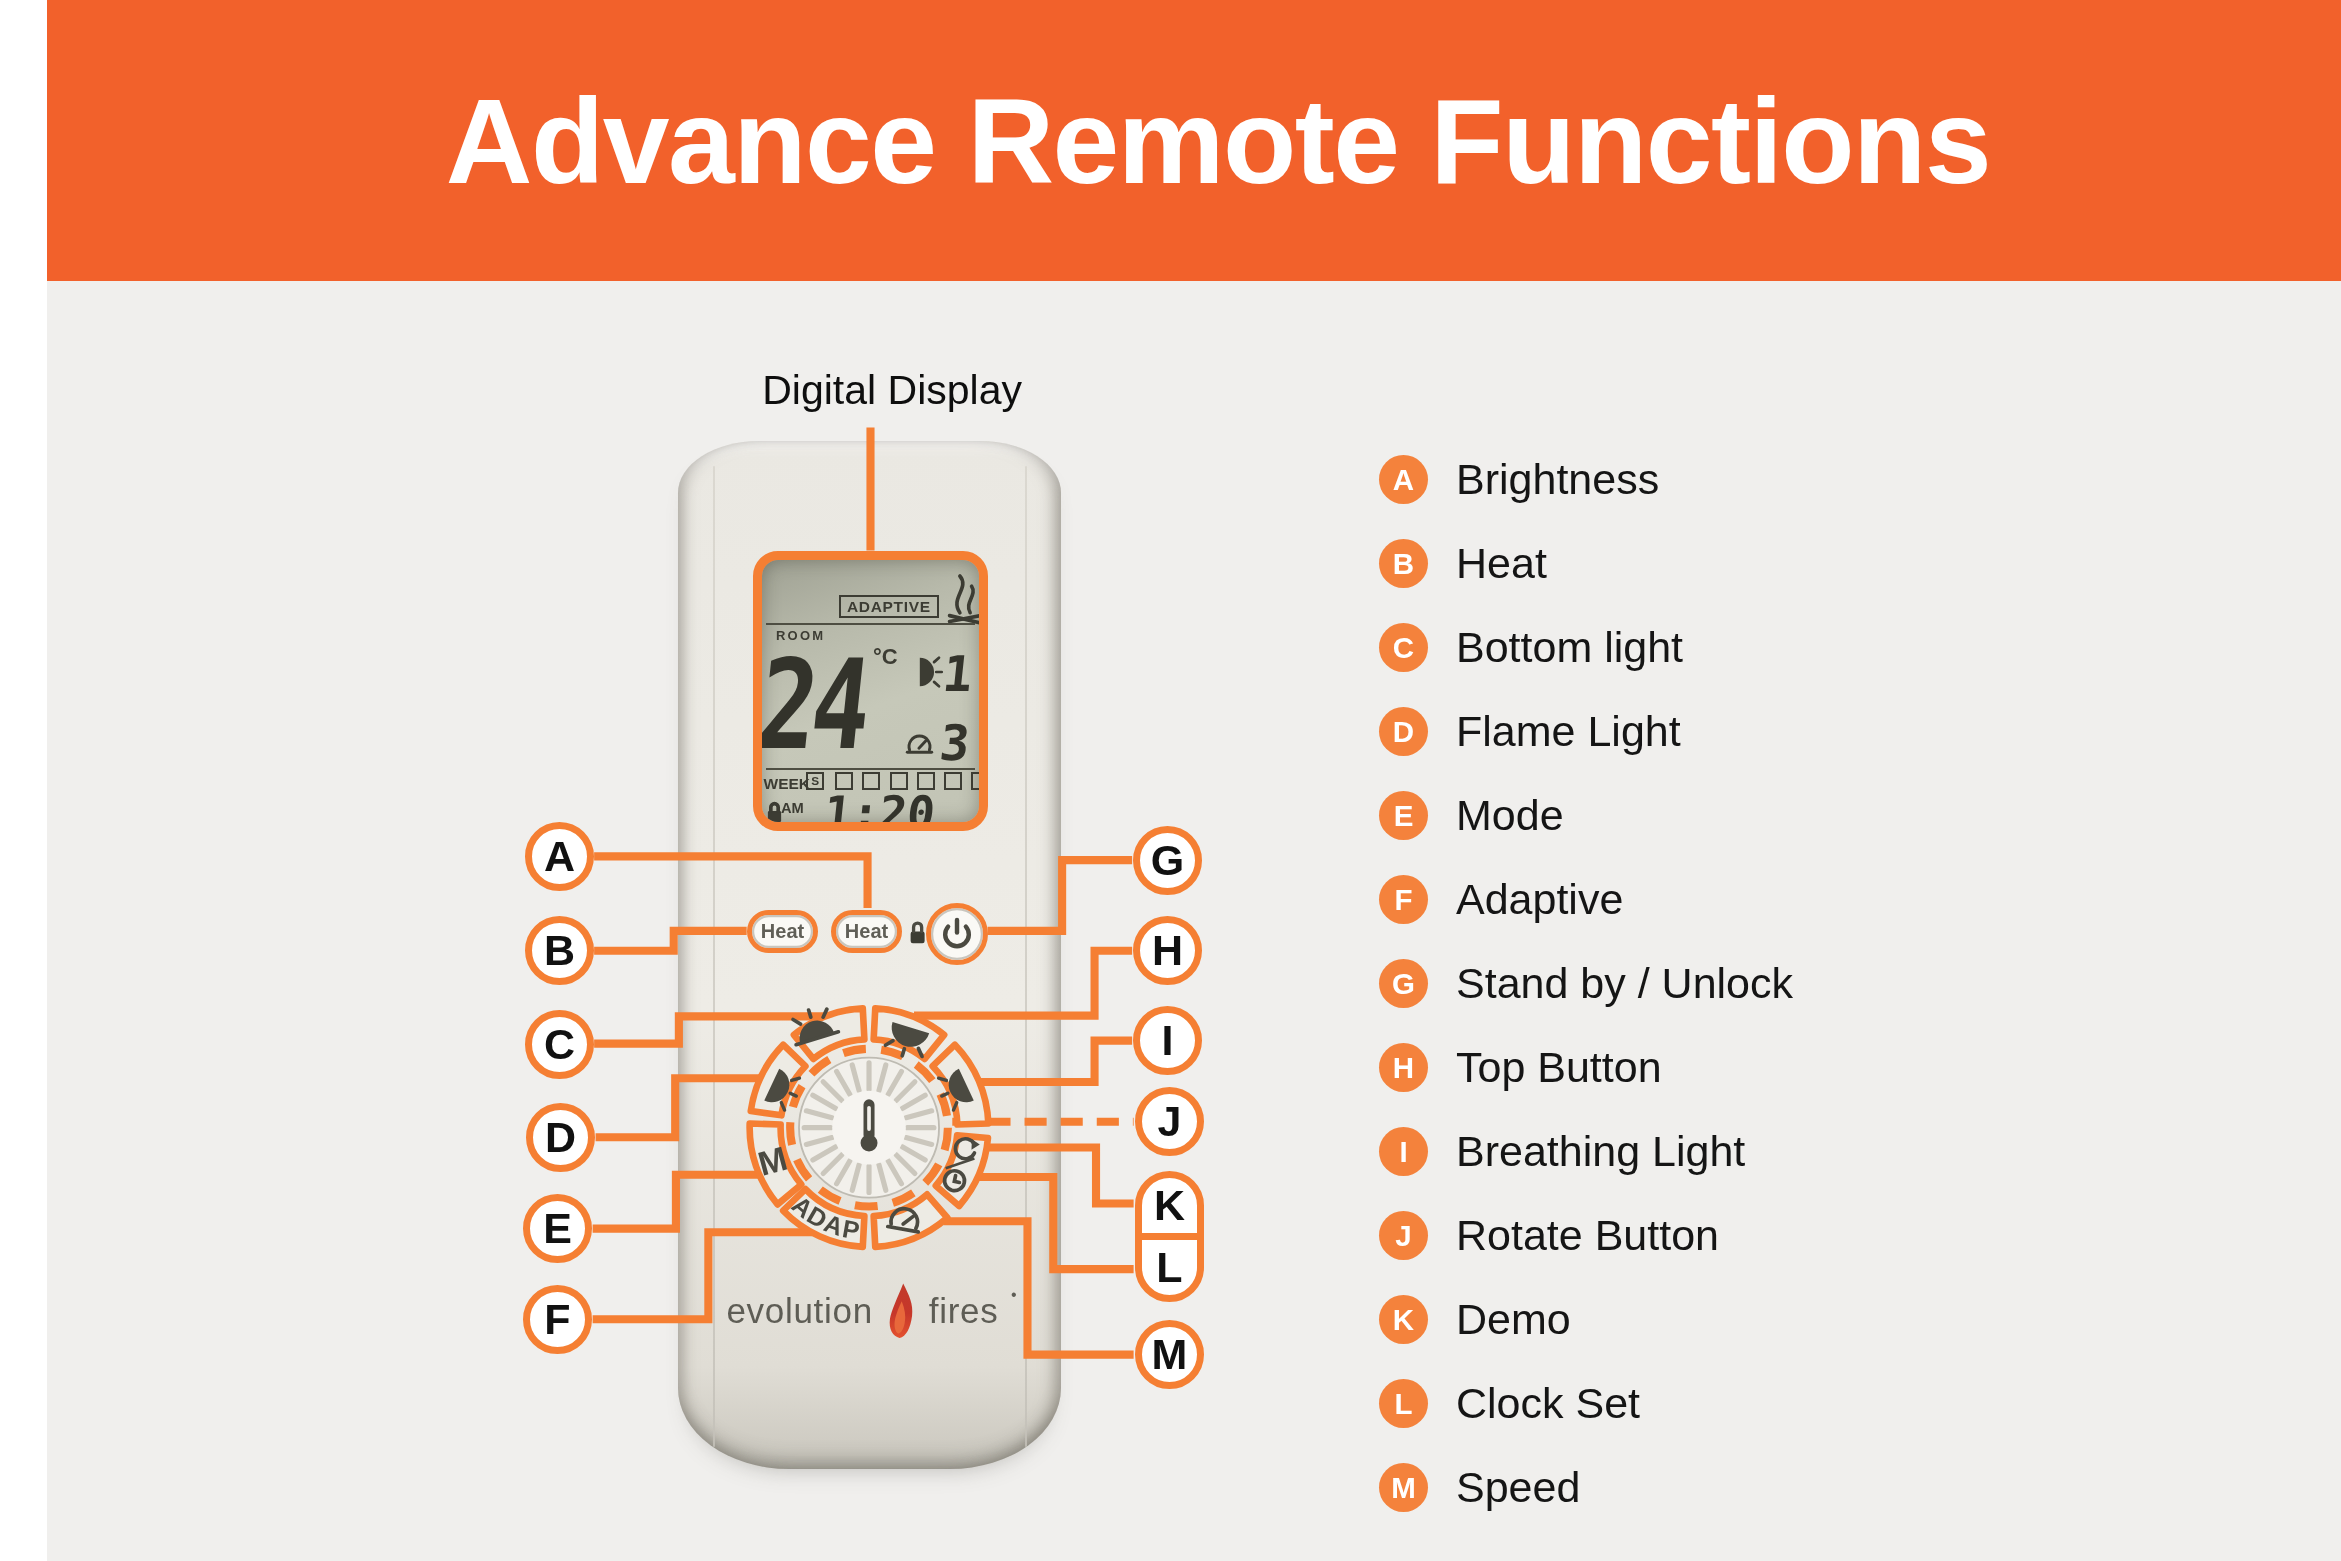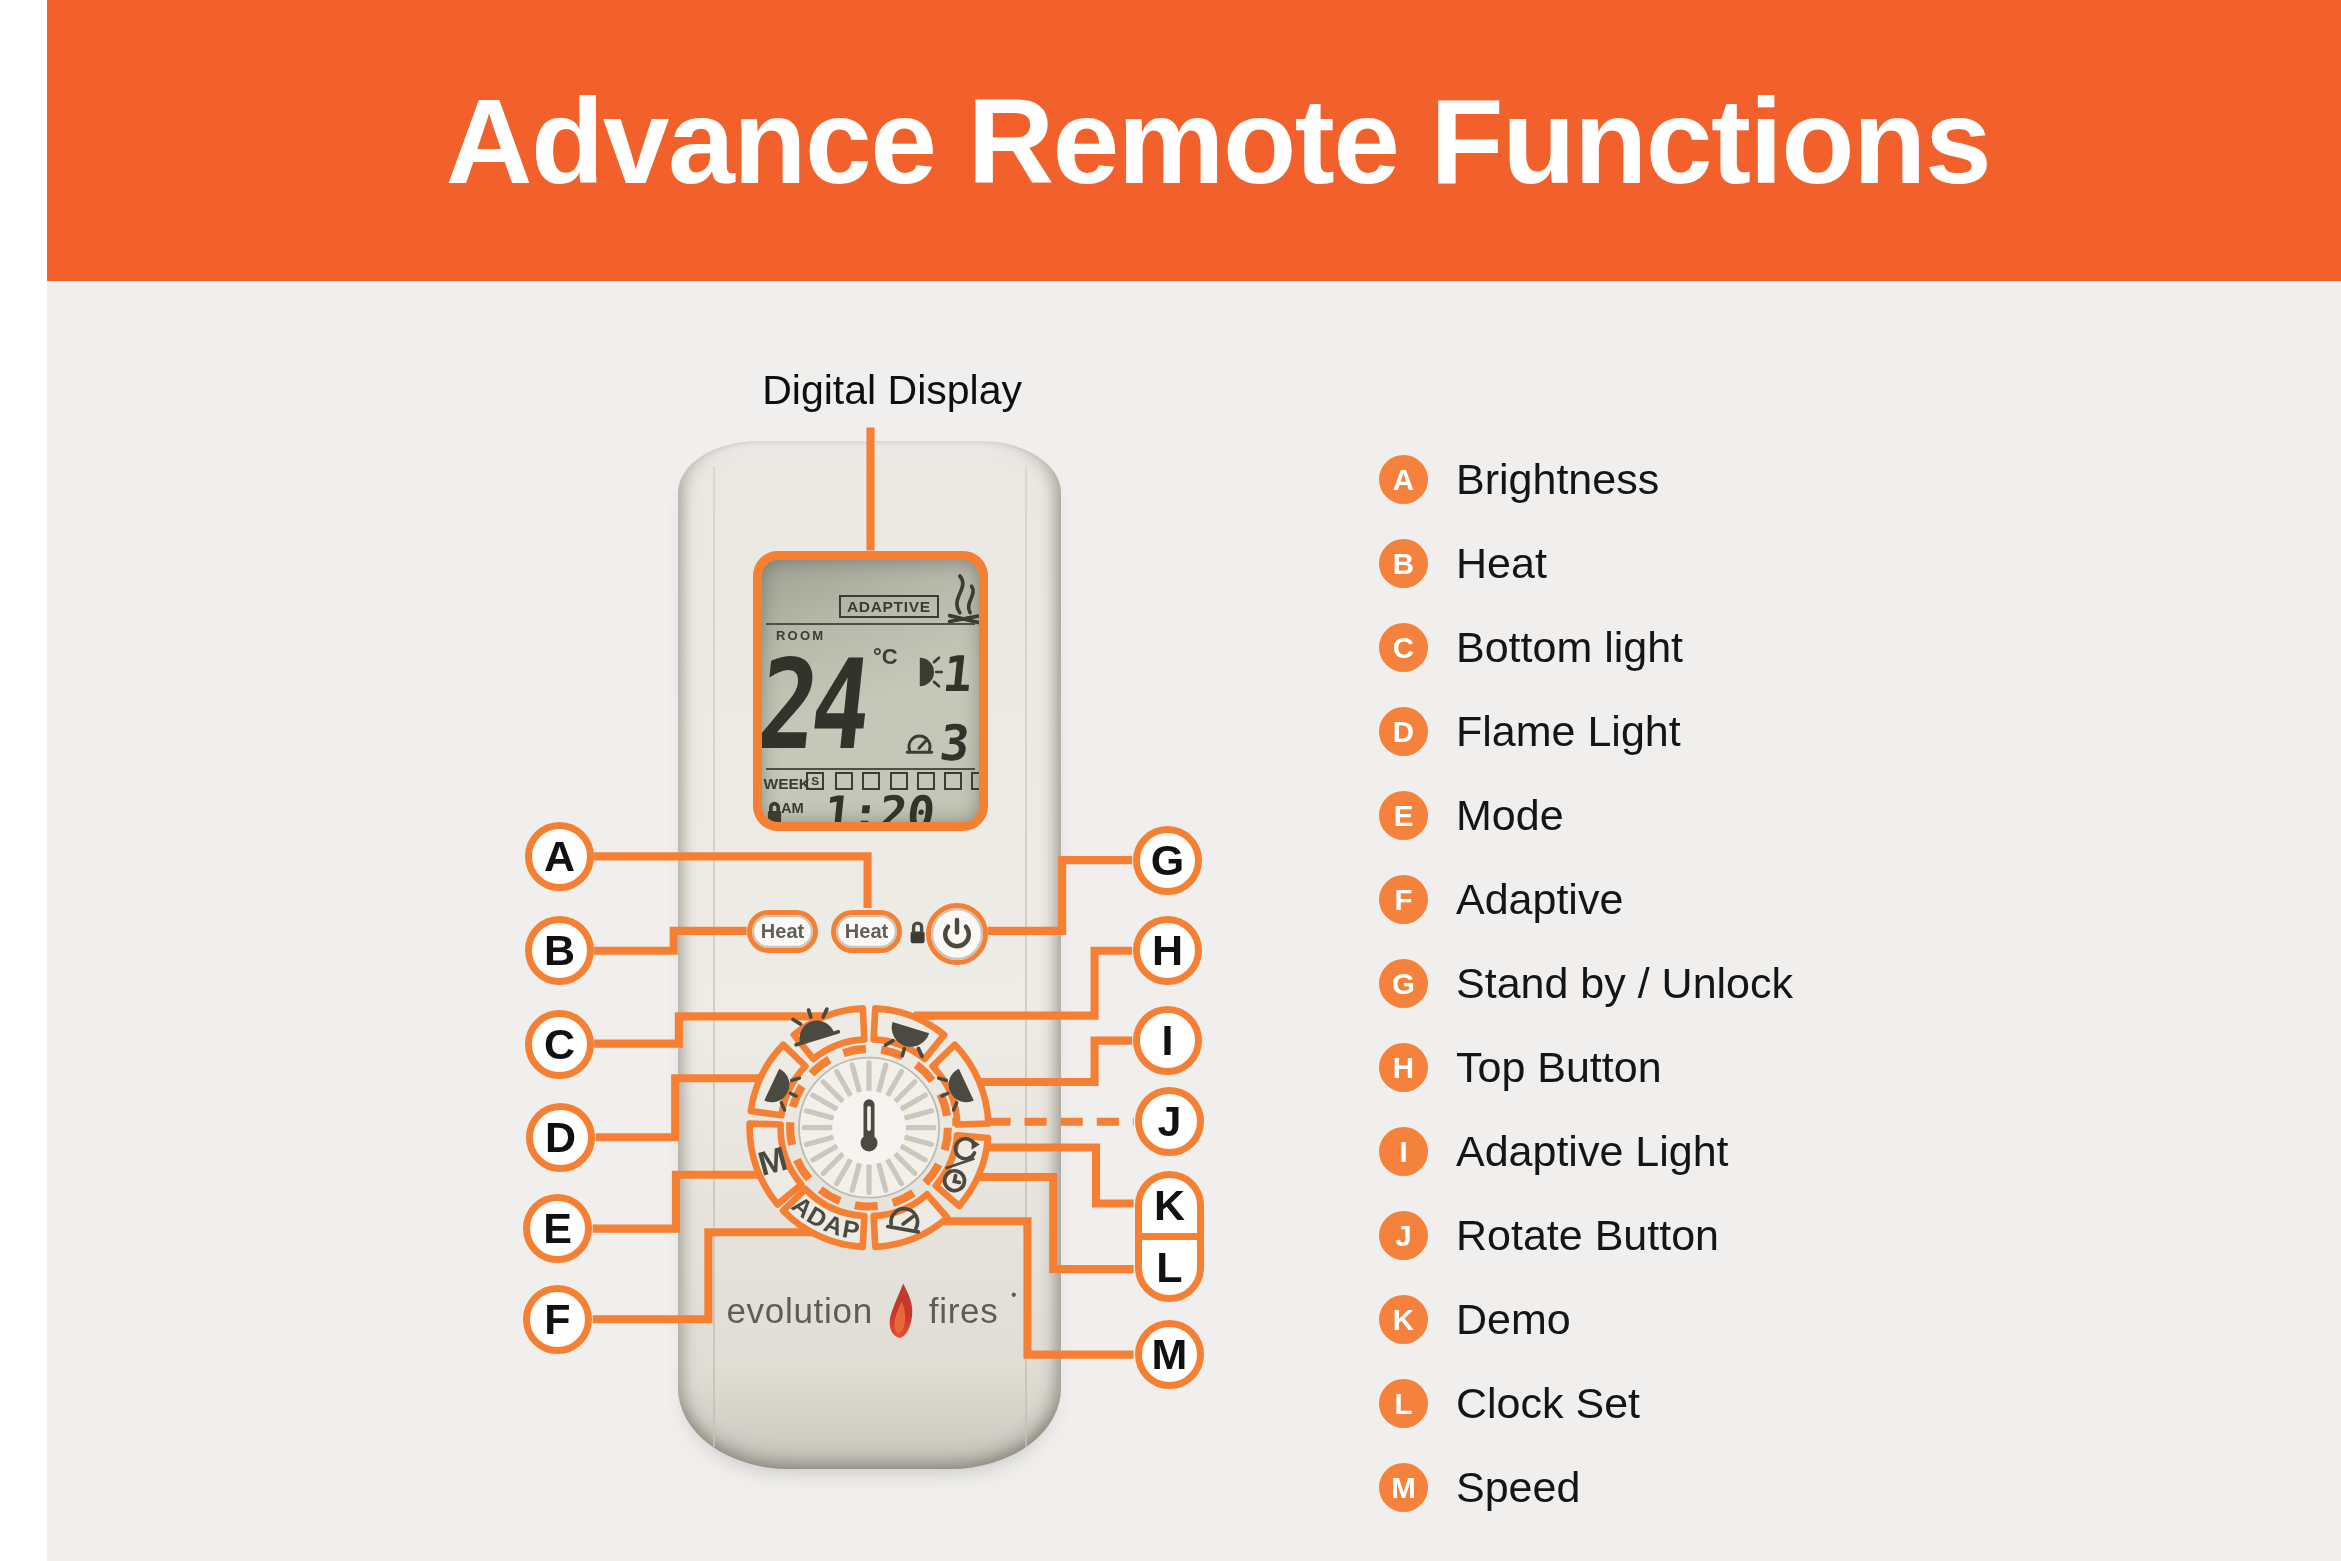--- a/index.html
+++ b/index.html
@@ -382,21 +382,21 @@
     <div class="legend-row" style="left:1332px;top:959px">
       <div class="legend-circle">G</div>
       <div class="legend-label">Stand by / Unlock</div>
     </div>
     <div class="legend-row" style="left:1332px;top:1043px">
       <div class="legend-circle">H</div>
       <div class="legend-label">Top Button</div>
     </div>
     <div class="legend-row" style="left:1332px;top:1127px">
       <div class="legend-circle">I</div>
-      <div class="legend-label">Adaptive Light</div>
+      <div class="legend-label">Breathing Light</div>
     </div>
     <div class="legend-row" style="left:1332px;top:1211px">
       <div class="legend-circle">J</div>
       <div class="legend-label">Rotate Button</div>
     </div>
     <div class="legend-row" style="left:1332px;top:1295px">
       <div class="legend-circle">K</div>
       <div class="legend-label">Demo</div>
     </div>
     <div class="legend-row" style="left:1332px;top:1379px">

